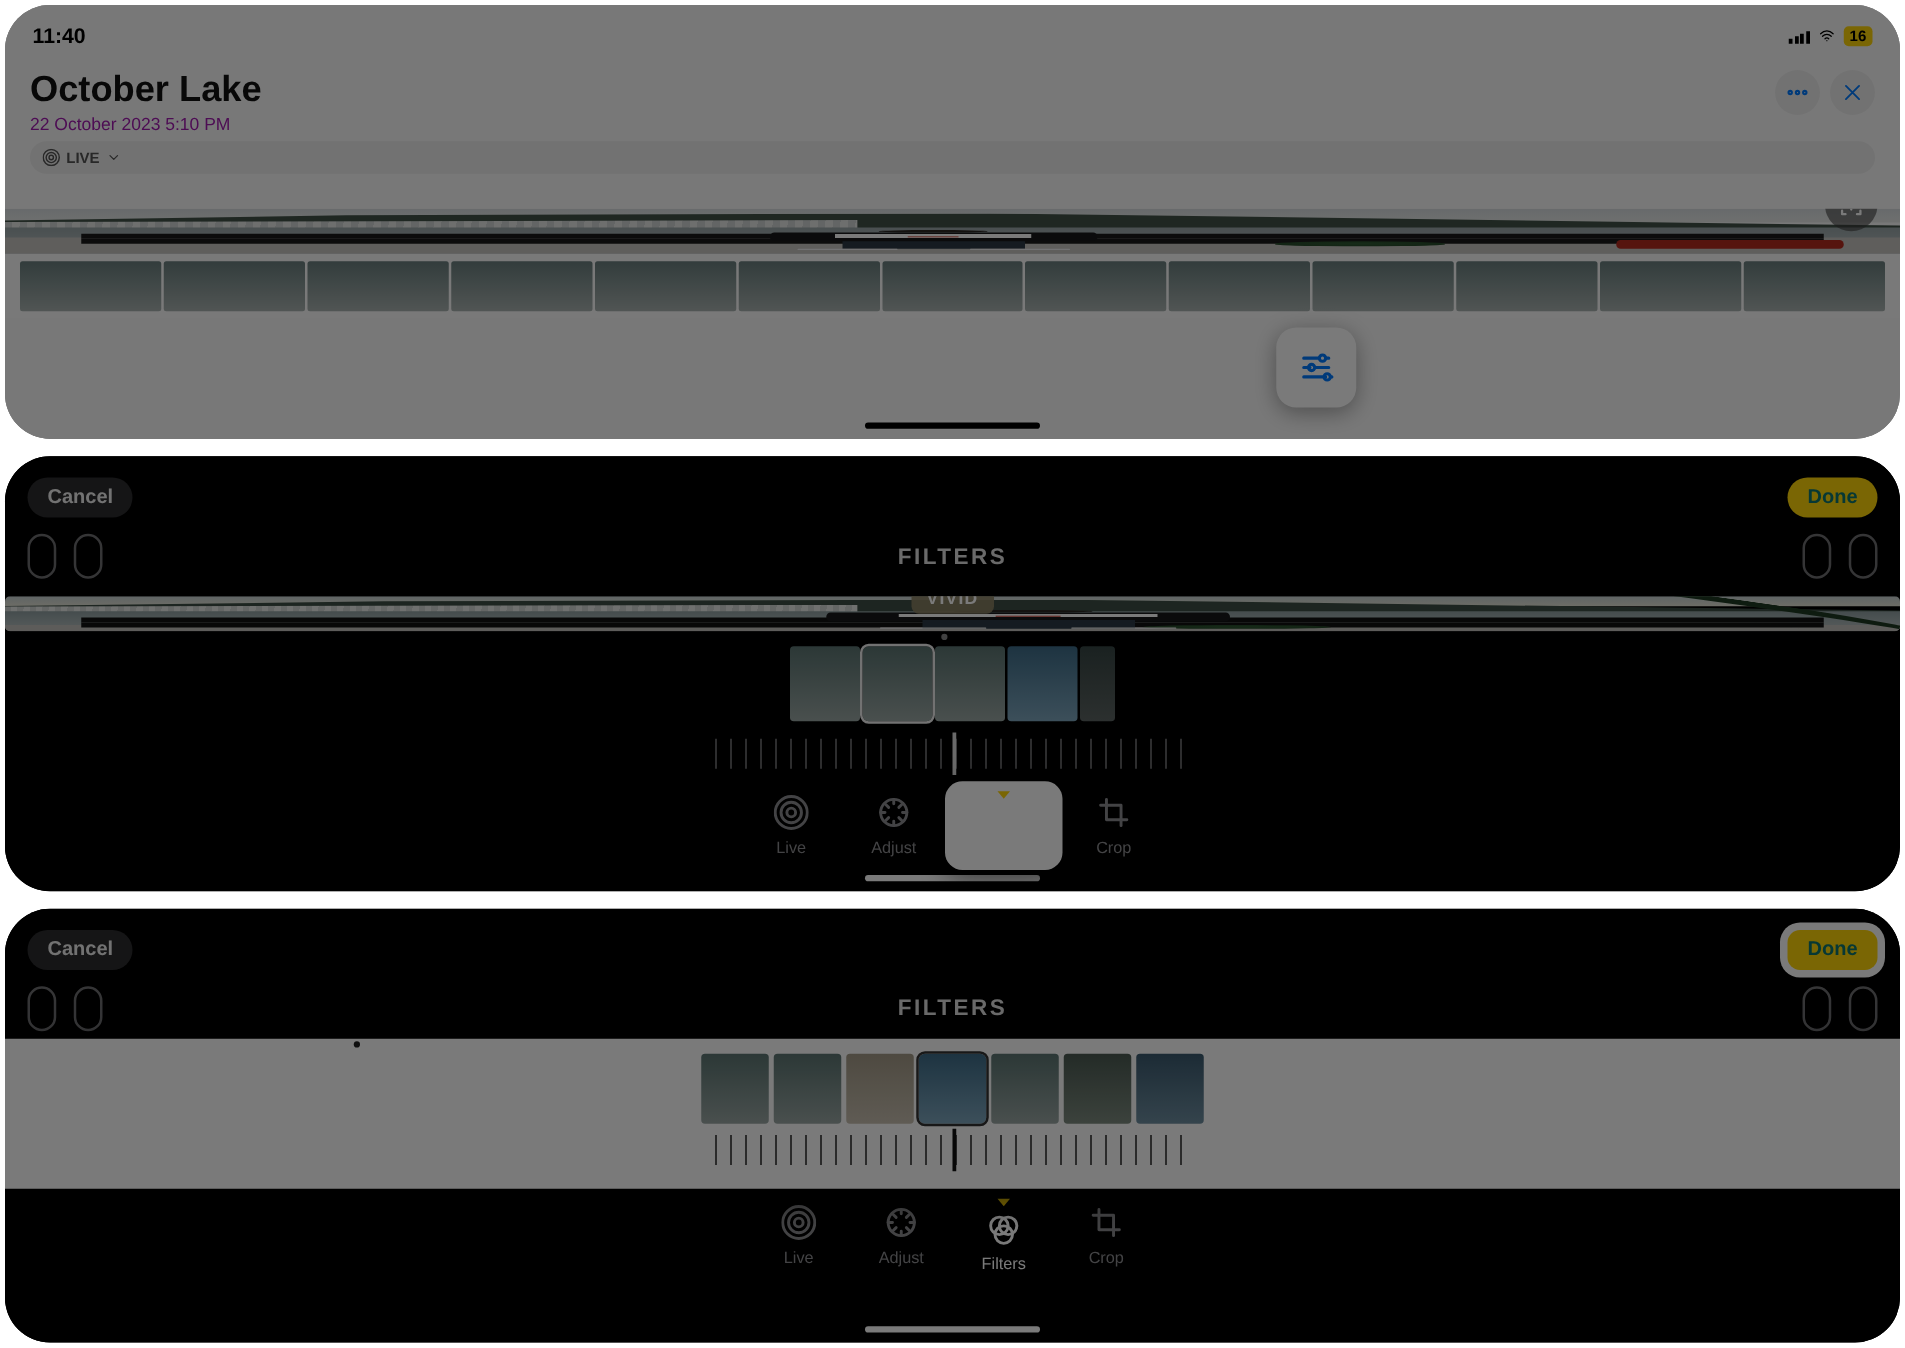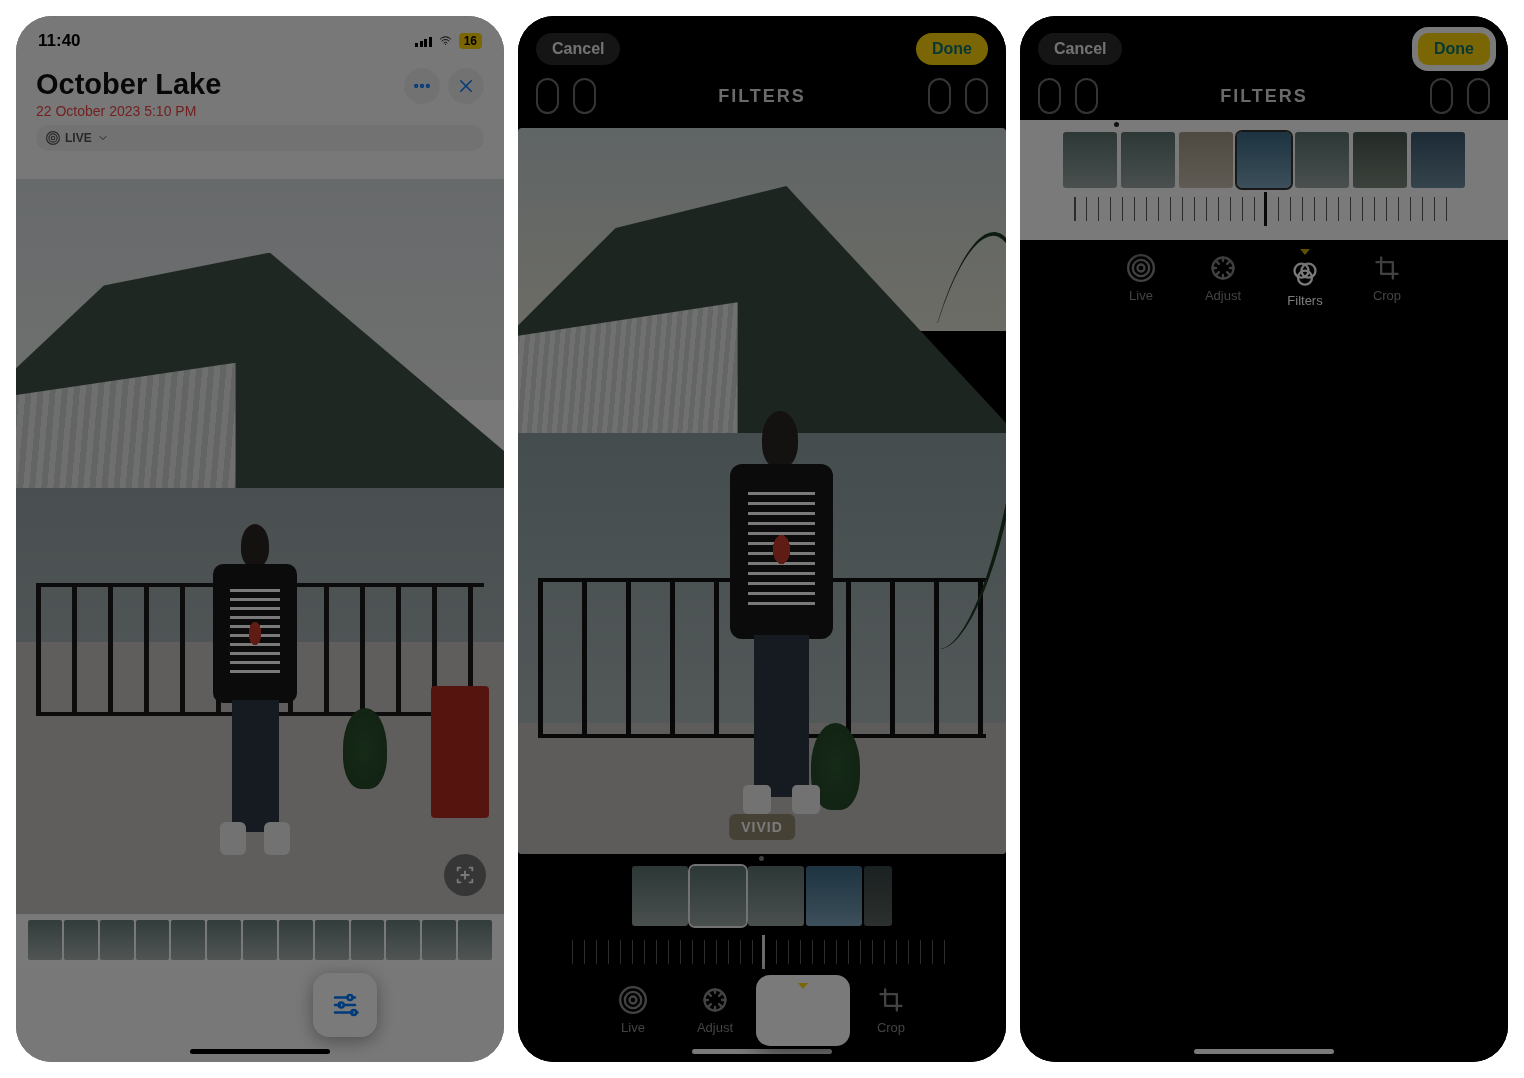--- a/index.html
+++ b/index.html
@@ -1,34 +1,34 @@
 <!DOCTYPE html>
 <html><head>
 <meta charset="utf-8">
 <style>
   * { box-sizing: border-box; margin: 0; padding: 0; }
   html, body { width: 1524px; height: 1078px; background: #fff; font-family: -apple-system, "SF Pro Text", "Helvetica Neue", Arial, sans-serif; -webkit-font-smoothing: antialiased; }
-  .row { display: flex; gap: 14px; padding: 16px; width: 1524px; height: 1078px; }
+  .row { display: flex; gap: 14px; padding: 4px; width: 1524px; height: 1078px; flex-direction: column; }
   .phone { position: relative; flex: 1 1 0; border-radius: 36px; overflow: hidden; background: #000; }
   .overlay { position: absolute; inset: 0; background: rgba(0,0,0,0.52); pointer-events: none; z-index: 50; }
   .nooverlay { position: relative; z-index: 60; }
   .content, .edit-content { position: relative; width: 100%; height: 100%; z-index: 1; }
 
   
   .p1 .content { background: #fbfbfb; display: flex; flex-direction: column; }
   .statusbar { height: 44px; display: flex; align-items: center; justify-content: space-between; padding: 6px 22px 0; font-weight: 600; font-size: 17px; color: #000; }
   .status-right { display: flex; align-items: center; gap: 6px; }
   .bars, .wifi { display: inline-flex; align-items: flex-end; gap: 1.5px; height: 12px; }
   .bars span { width: 3px; background: #000; display: inline-block; }
   .bars span:nth-child(1){height:4px}.bars span:nth-child(2){height:6px}.bars span:nth-child(3){height:8px}.bars span:nth-child(4){height:10px}
   .wifi { width: 15px; height: 12px; }
   .batt { background: #ffd60a; border-radius: 4px; padding: 1px 5px; font-size: 12px; font-weight: 700; position: relative; }
   .titlebar { padding: 8px 20px 2px; display: flex; align-items: flex-start; justify-content: space-between; }
   .titlebar h1 { font-size: 29px; font-weight: 700; color: #111; }
-  .subline { font-size: 14px; color: #ef4444; margin-top: 2px; }
+  .subline { font-size: 14px; color: #a21caf; margin-top: 2px; }
   .title-actions { display: flex; gap: 8px; }
   .pill-btn { width: 36px; height: 36px; border-radius: 18px; background: #efefef; display: flex; align-items: center; justify-content: center; }
   .pill-btn svg { stroke: #007aff; }
   .livechip { margin: 4px 20px 0; display: inline-flex; align-items: center; gap: 5px; height: 26px; padding: 0 10px; border-radius: 13px; background: #eee; font-size: 12px; font-weight: 600; color: #555; }
   .photo { flex: 1; margin-top: 28px; position: relative; overflow: hidden; }
   
   .photo .sky   { position:absolute; inset:0; height:30%; background: linear-gradient(#d8dde0,#e7eae8); }
   .photo .hill  { position:absolute; left:0; right:0; top:10%; height:45%; background:#415248; clip-path:polygon(0 85%,0 35%,18% 10%,52% 0,100% 60%,100% 100%,0 100%); }
   .photo .town  { position:absolute; left:0; width:45%; top:25%; height:22%; background:repeating-linear-gradient(95deg,#cfd4d3 0 6px,#e6e8e7 6px 12px); clip-path:polygon(0 20%,100% 0,100% 100%,0 100%); }
   .photo .lake  { position:absolute; left:0; right:0; top:42%; bottom:0; background:linear-gradient(#9aa6a8,#b8c1c2); }

